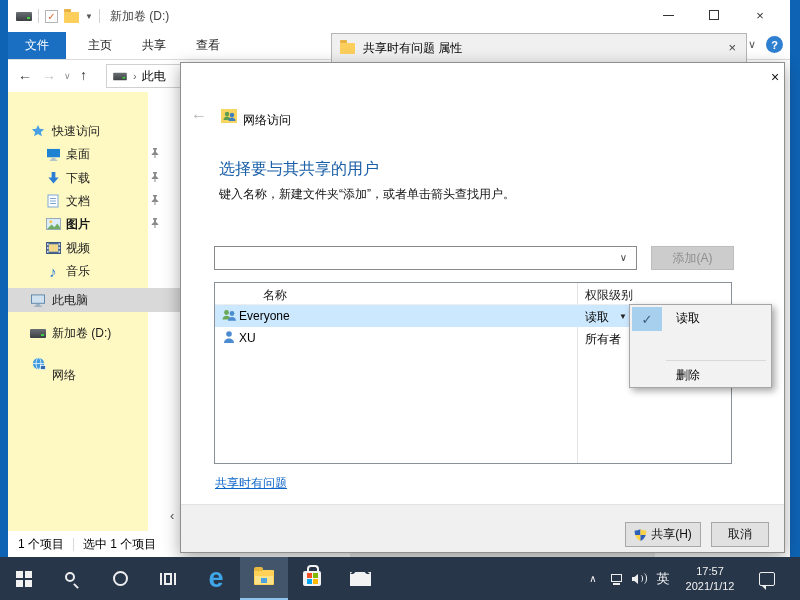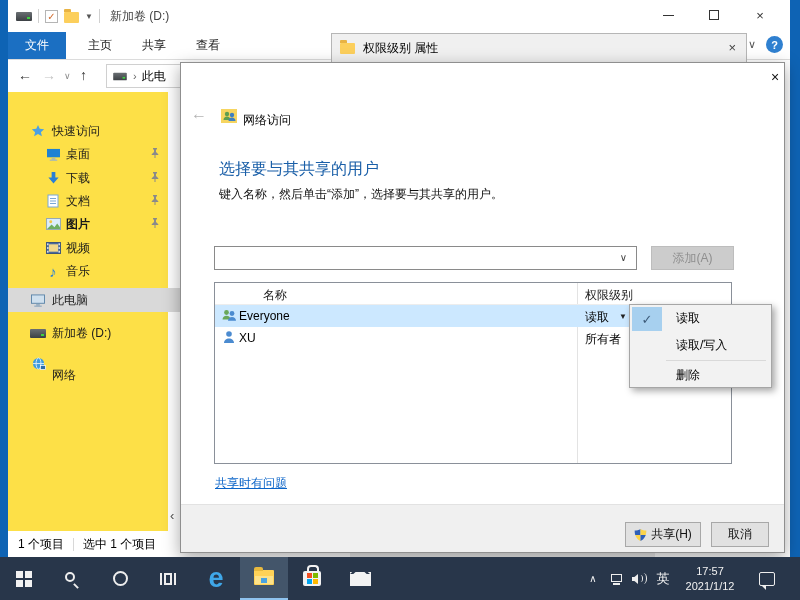--- a/index.html
+++ b/index.html
@@ -20,21 +20,21 @@
   .tab { position:absolute; top:0; height:27px; display:flex; align-items:center; justify-content:center; color:#1a1a1a; }
   .tab.file { left:0; width:58px; background:#1b6fc2; color:#fff; }
   .ribbon-chevron { position:absolute; top:6px; left:740px; color:#555; font-size:11px; }
   .help-btn { position:absolute; top:4px; left:758px; width:17px; height:17px; border-radius:50%; background:#2f80d0; color:#fff; font-size:11px; font-weight:bold; display:flex; align-items:center; justify-content:center; }
 
   .addr-row { position:absolute; left:0; top:60px; right:0; height:32px; background:#fff; }
   .nav-ico { position:absolute; top:7px; font-size:14px; color:#333; }
   .addr-box { position:absolute; left:98px; top:4px; width:110px; height:24px; border:1px solid #d0d0d0; display:flex; align-items:center; padding-left:5px; gap:5px; overflow:hidden; }
   .crumb-sep { color:#666; font-size:11px; }
 
-  .sidebar { position:absolute; left:0; top:92px; width:160px; bottom:16px; background:#fde047; }
+  .sidebar { position:absolute; left:0; top:92px; width:140px; bottom:16px; background:#fef9c3; }
   .side-item { position:absolute; left:0; width:172px; height:24px; display:flex; align-items:center; }
   .side-item.sel { background:#d9d9d9; }
   .si-ico { position:absolute; display:flex; align-items:center; justify-content:center; width:16px; height:16px; }
   .si-label { position:absolute; white-space:nowrap; color:#1a1a1a; }
   .pin { position:absolute; left:142px; top:5px; }
 
   .statusbar { position:absolute; left:0; bottom:0; height:26px; right:610px; background:#fff; display:flex; align-items:center; }
   .status-sep { width:1px; height:13px; background:#d8d8d8; margin:0 9px; }
   .scroll-left { position:absolute; left:162px; top:508px; color:#555; font-size:13px; }
 
@@ -299,41 +299,41 @@
 
     <div class="statusbar">
       <span style="margin-left:10px;">1 个项目</span>
       <span class="status-sep"></span>
       <span>选中 1 个项目</span>
     </div>
   </div>
 
   <div class="prop-title">
     <span class="icon-folder" style="margin-top:0;"></span>
-    <span style="margin-left:8px;">权限级别 属性</span>
+    <span style="margin-left:8px;">共享时有问题 属性</span>
     <span class="prop-close">×</span>
   </div>
   <div class="prop-sliver"></div>
 
   <div class="share">
     <div class="share-close">×</div>
     <span class="share-back">←</span>
     <span class="share-head-ico">
       <svg width="16" height="14" viewBox="0 0 16 14">
           <rect x="0" y="0" width="16" height="14" fill="#f6d560"></rect>
           <circle cx="6" cy="5" r="2.2" fill="#5f9e4f"></circle>
           <path d="M2.5 11c0-2 1.6-3.4 3.5-3.4S9.5 9 9.5 11z" fill="#5f9e4f"></path>
           <circle cx="11" cy="6" r="2.2" fill="#3e7fc1"></circle>
           <path d="M7.5 12c0-2 1.6-3.4 3.5-3.4s3.5 1.4 3.5 3.4z" fill="#3e7fc1"></path>
         </svg>
     </span>
     <span class="share-head-title">网络访问</span>
 
     <div class="share-heading">选择要与其共享的用户</div>
-    <div class="share-instr">键入名称，然后单击“添加”，选择要与其共享的用户。</div>
+    <div class="share-instr">键入名称，新建文件夹“添加”，或者单击箭头查找用户。</div>
 
     <div class="combo">
       <input value="" style="">
       <span class="chev">∨</span>
     </div>
     <div class="add-btn">添加(A)</div>
 
     <div class="listbox">
       <div class="col-div"></div>
       <div class="lb-head">
@@ -362,23 +362,20 @@
         </span>
         <span class="row-name">XU</span>
         <span class="row-perm">所有者</span>
       </div>
     </div>
 
     <div class="pmenu">
       <div class="pmenu-check">✓</div>
       <div class="pmenu-item" style="top:0;height:27px;">
         <span class="pmenu-label">读取</span>
-      </div>
-      <div class="pmenu-item" style="top:27px;height:27px;">
-        <span class="pmenu-label">读取/写入</span>
       </div>
       <div class="pmenu-sep"></div>
       <div class="pmenu-item" style="top:57px;height:26px;">
         <span class="pmenu-label">删除</span>
       </div>
     </div>
 
     <a class="trouble">共享时有问题</a>
 
     <div class="share-footer"></div>

